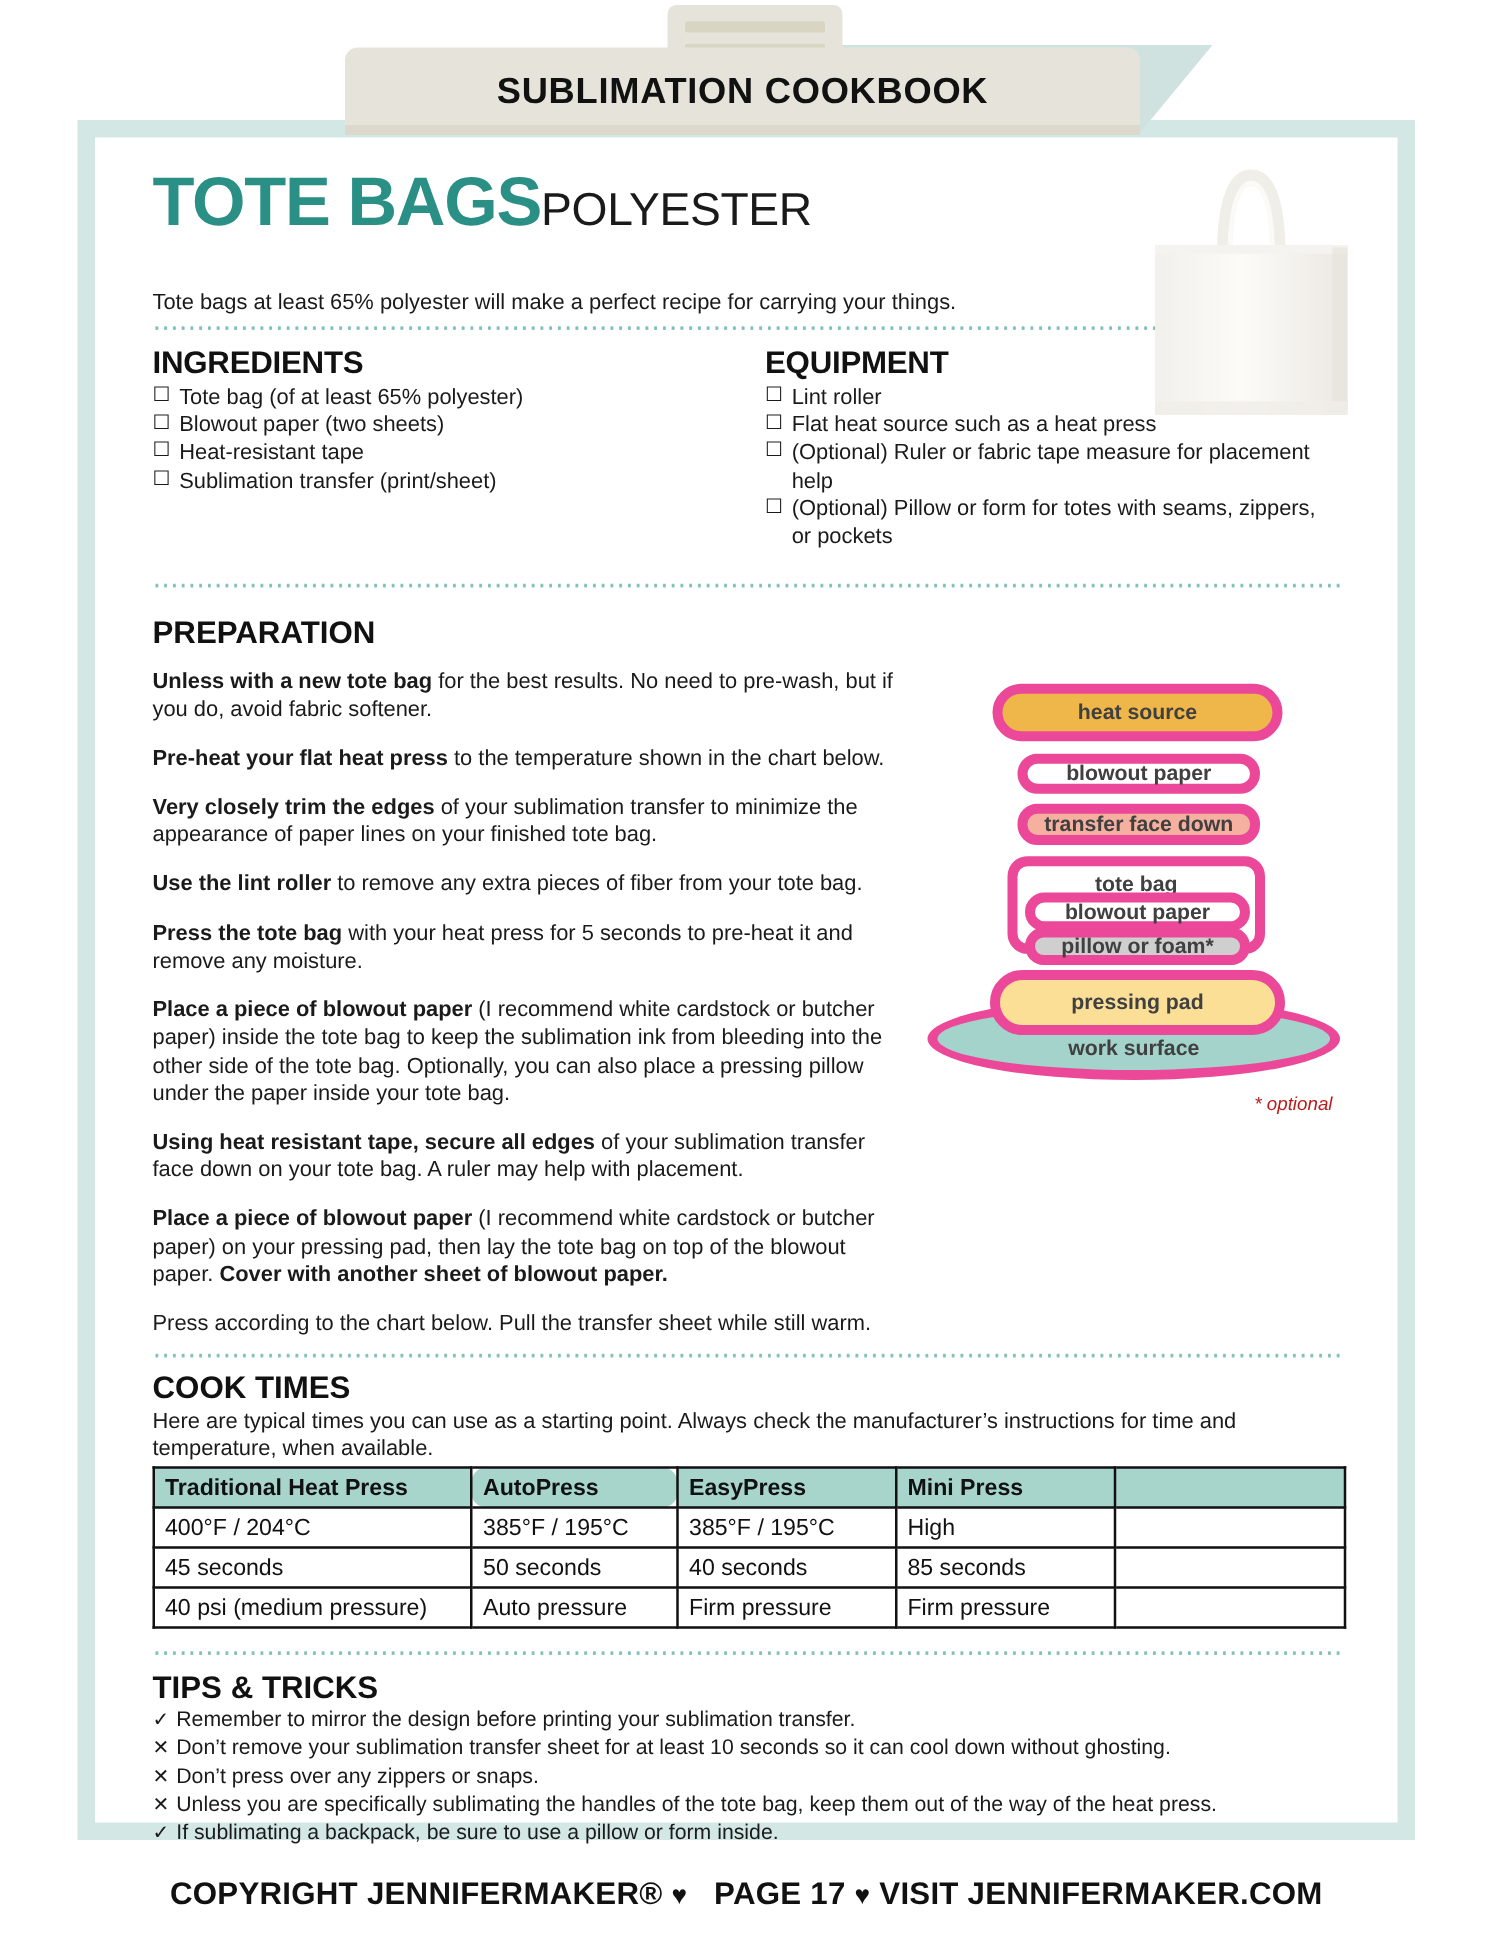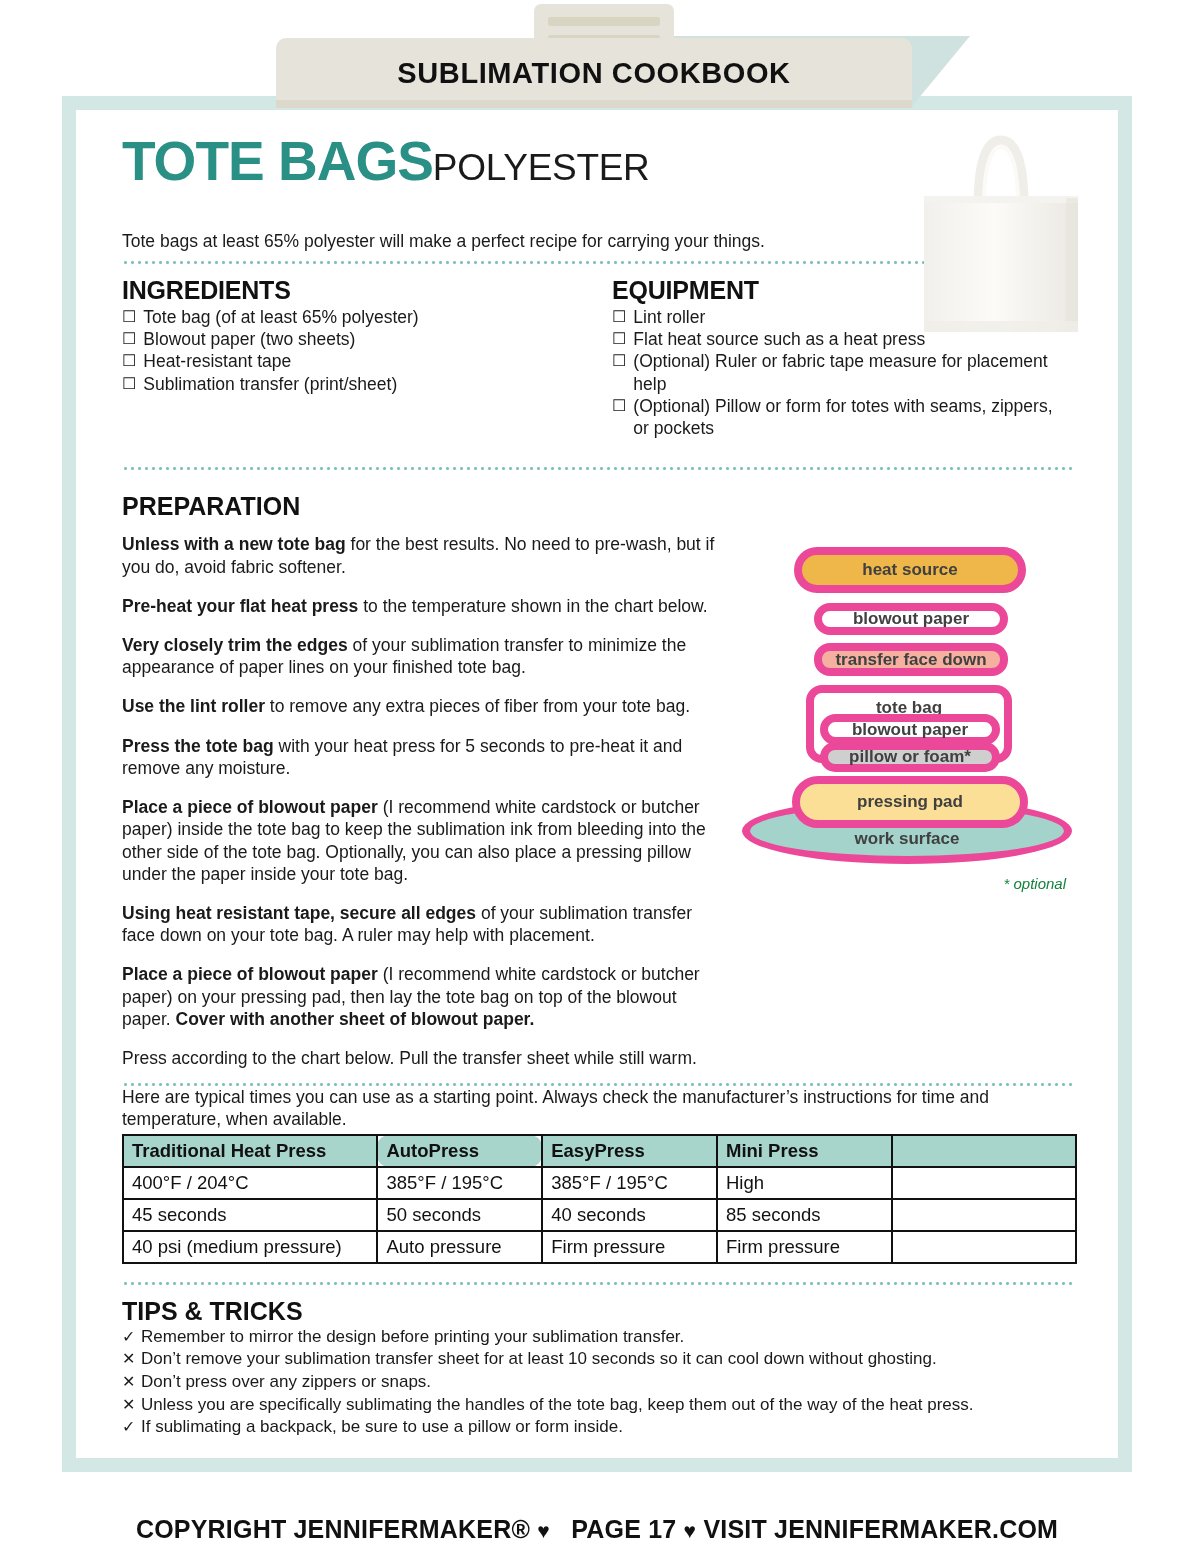--- a/index.html
+++ b/index.html
@@ -136,21 +136,21 @@
                 align-items: flex-start; padding-top: 5px; }
   .l-blow2    { left: 78px; top: 177px; width: 180px; height: 31px; background:#ffffff; border-radius:16px; z-index:2;}
   .l-pillow   { left: 78px; top: 205px; width: 180px; height: 30px; background:#cfcfcf; border-radius:15px; z-index:3;}
   .l-work     {
     left: 0px; top: 261px; width: 330px; height: 66px;
     background:#a4d3cb; border-radius: 50%; z-index:1;
     align-items: flex-end; padding-bottom: 7px;
   }
   .l-press    { left: 50px; top: 239px; width: 236px; height: 52px; background:#fbdf97; border-radius:26px; z-index:2;}
   .optional-note {
-    font-size: 15px; font-style: italic; color:#15803d; text-align: right;
+    font-size: 15px; font-style: italic; color:#b91c1c; text-align: right;
     margin-top: 8px; padding-right: 6px;
   }
 
   
   .ct-head { font-size: 25px; font-weight: bold; color:#111; margin-top: 10px; }
   .ct-sub  { font-size: 17.5px; color:#1a1a1a; line-height: 1.27; }
   .fav-note { font-size: 17px; font-style: italic; text-align: right; margin-top: 5px; color:#111; }
 
   table.cook {
     border-collapse: collapse; width: 955px; margin-top: 3px;
@@ -169,21 +169,21 @@
   .tips-head { font-size: 25px; font-weight: bold; color:#111; margin-top: 12px; }
   .tips-list { list-style:none; }
   .tips-list li {
     font-size: 17px; color:#1a1a1a; line-height: 1.33;
     display:flex; gap: 7px; align-items: baseline;
   }
   .mark { width: 12px; font-size: 16px; display:inline-block; }
 
   
   .footer {
-    position: absolute; left:0; right:0; bottom: 6px;
+    position: absolute; left:0; right:0; bottom: 20px;
     text-align:center; font-size: 25px; font-weight:bold; letter-spacing:0.2px; color:#111;
     z-index: 6;
   }
   .footer .hrt { font-size: 21px; }
 </style>
 </head>
 <body>
 
 <div id="page">
 
@@ -293,20 +293,21 @@
           <div class="layer l-blow2">blowout paper</div>
           <div class="layer l-pillow">pillow or foam*</div>
           <div class="layer l-press">pressing pad</div>
         </div>
         <div class="optional-note">* optional</div>
       </div>
     </div>
 
     <div class="dots wide" style="margin-top:14px;"></div>
 
+    <div class="ct-head">COOK TIMES</div>
     <div class="ct-sub">Here are typical times you can use as a starting point. Always check the manufacturer’s instructions for time and temperature, when available.</div>
 
     <table class="cook">
       <thead>
         <tr>
           <th class="c1">Traditional Heat Press</th>
           <th class="c2">AutoPress</th>
           <th class="c3">EasyPress</th>
           <th class="c4">Mini Press</th>
           <th class="c5"></th>

